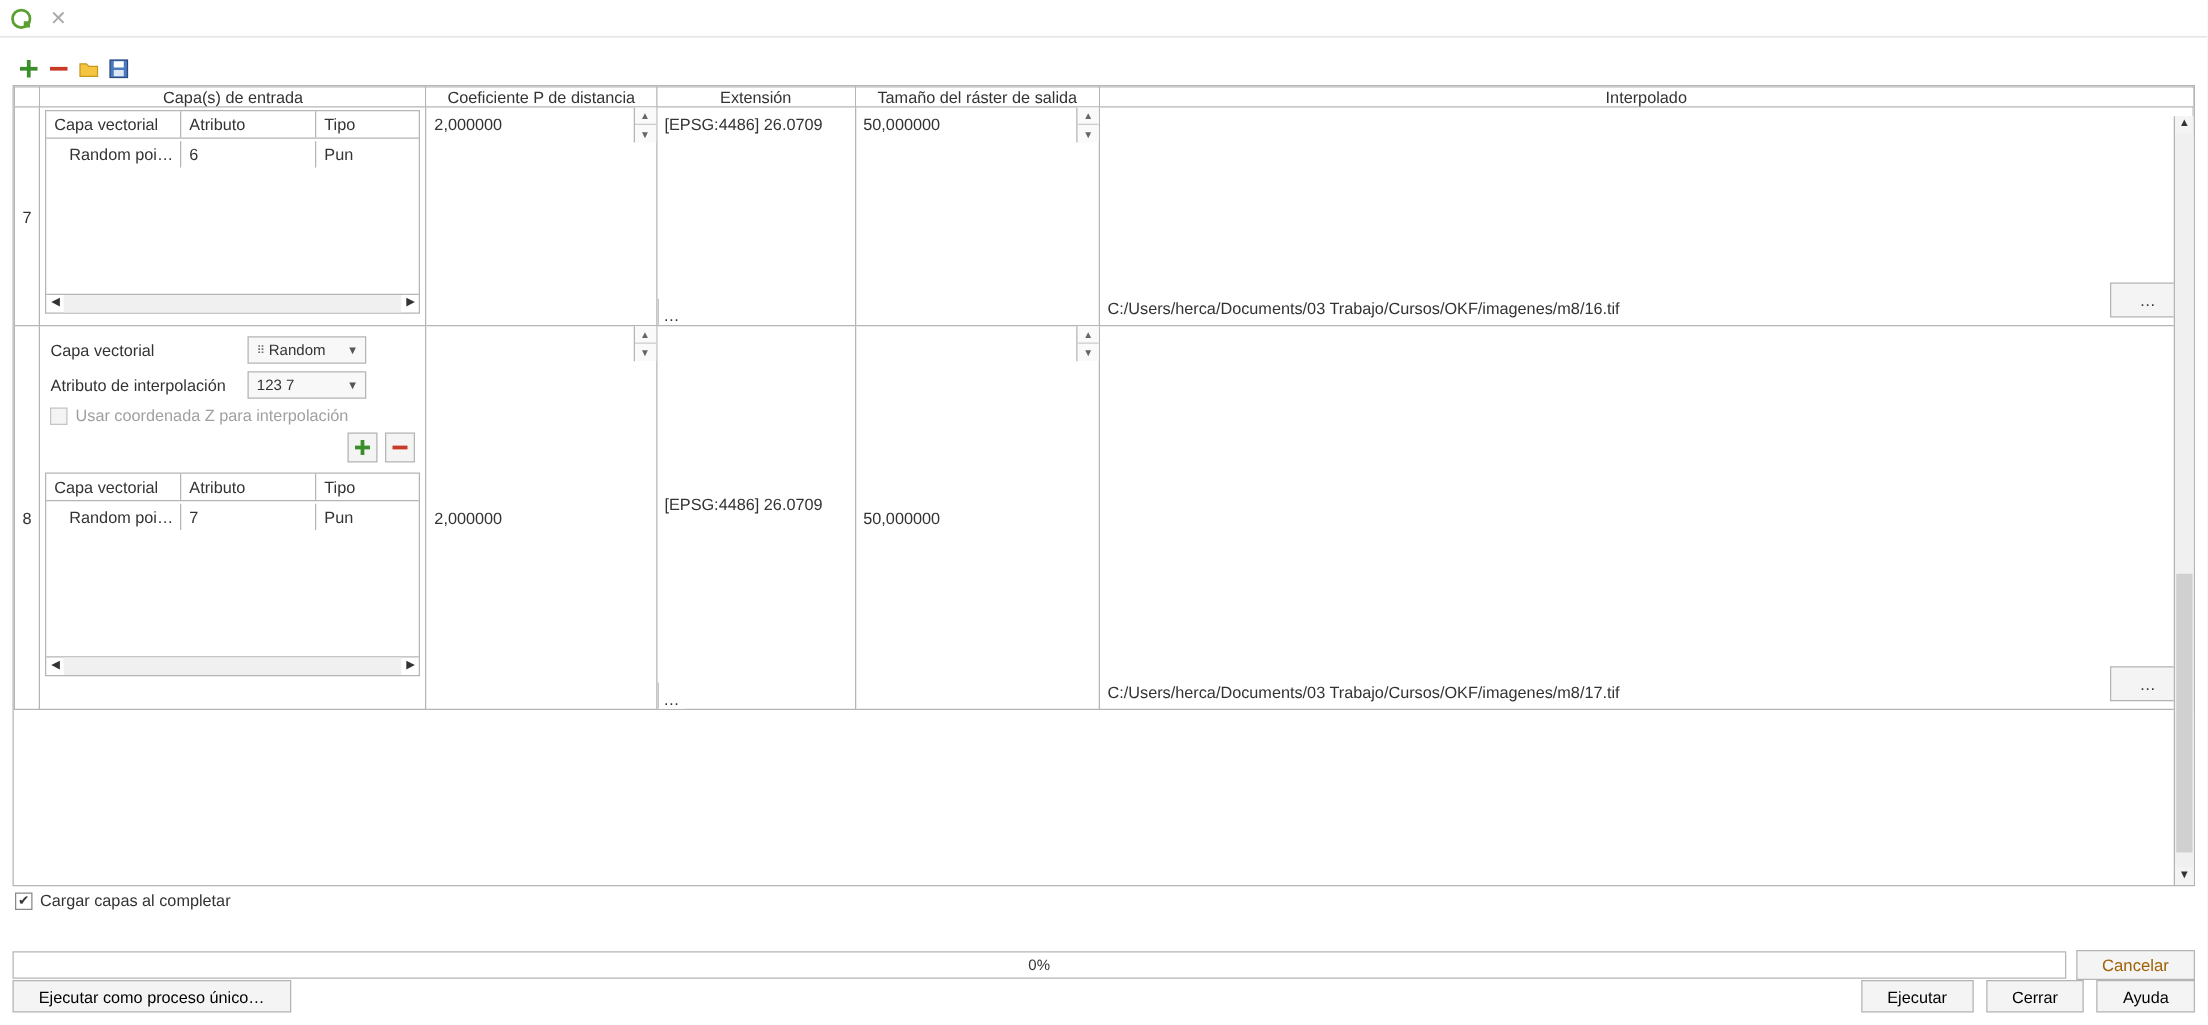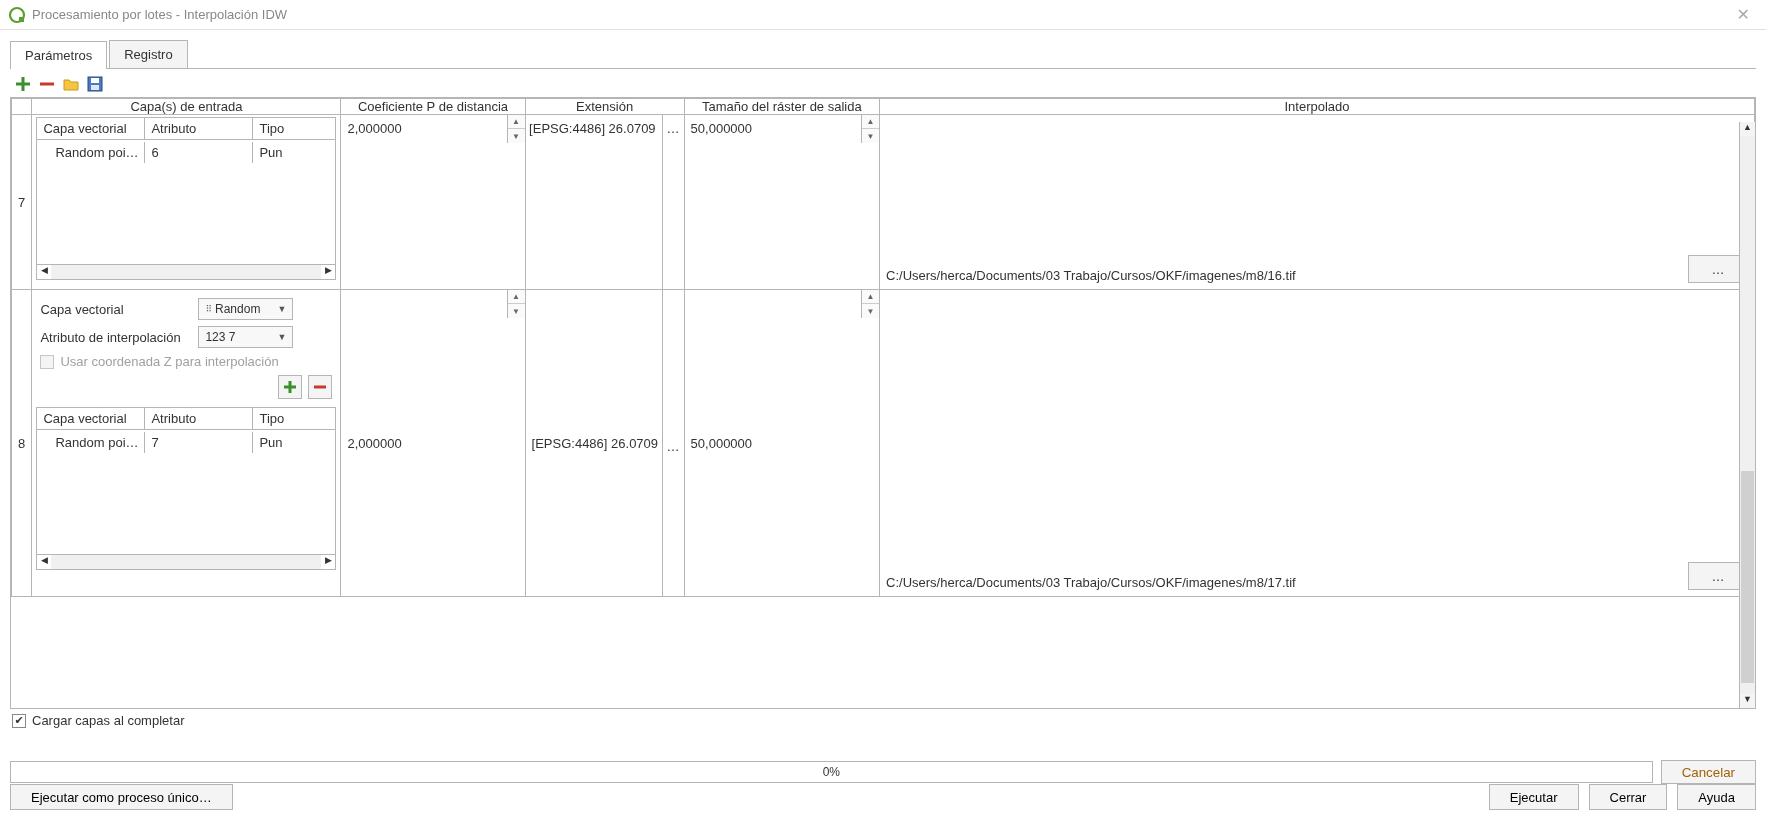--- a/index.html
+++ b/index.html
@@ -77,45 +77,40 @@
 .btn-group { display: flex; gap: 10px; }
 
 .vscroll { position: absolute; right: 0; top: 24px; bottom: 0; width: 16px; background: #f4f4f4; border-left: 1px solid #b5b5b5; display: flex; flex-direction: column; }
 .vscroll .arr { height: 14px; text-align: center; font-size: 9px; cursor: pointer; }
 .vscroll .track { flex: 1; background: #f0f0f0; position: relative; }
 .vscroll .thumb { position: absolute; left: 1px; right: 1px; background: #d0d0d0; }
 
 .col-coef { display: flex; height: 100%; min-height: 174px; }
 .col-coef .val { flex: 1; padding: 6px; }
 
-.ext-cell { display: flex; height: 100%; min-height: 174px; }
+.ext-cell { display: flex; height: 100%; min-height: 174px; flex-direction: column; }
 .ext-cell .val { flex: 1; padding: 6px; white-space: nowrap; overflow: hidden; direction: rtl; text-align: left; }
 
 .small-combo-icon { font-size: 9px; color: #666; }
 </style>
 </head>
 <body>
 
 <div class="window">
   <div class="titlebar">
     <span class="appicon">
       <svg viewBox="0 0 18 18" width="18" height="18">
         <circle cx="9" cy="9" r="7" fill="none" stroke="#5a9f2f" stroke-width="2.2"></circle>
         <rect x="11" y="11" width="5" height="5" fill="#5a9f2f"></rect>
       </svg>
     </span>
-    <span class="title">Procesamiento por lotes - Interpolación IDW</span>
     <span class="close">✕</span>
   </div>
 
   <div class="content">
-    <div class="tabs">
-      <div class="tab active">Parámetros</div>
-      <div class="tab inactive">Registro</div>
-    </div>
 
     <div class="toolbar-row">
       <span class="ticon">
         <svg viewBox="0 0 18 18">
             <rect x="7.5" y="2" width="3" height="14" fill="#3a8f2a"></rect>
             <rect x="2" y="7.5" width="14" height="3" fill="#3a8f2a"></rect>
           </svg>
       </span>
       <span class="ticon">
         <svg viewBox="0 0 18 18">

